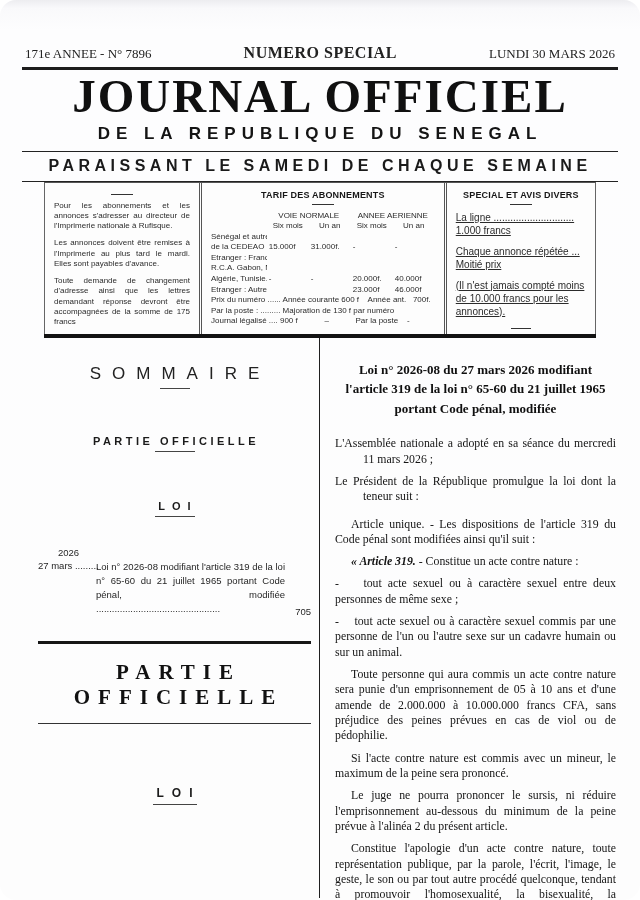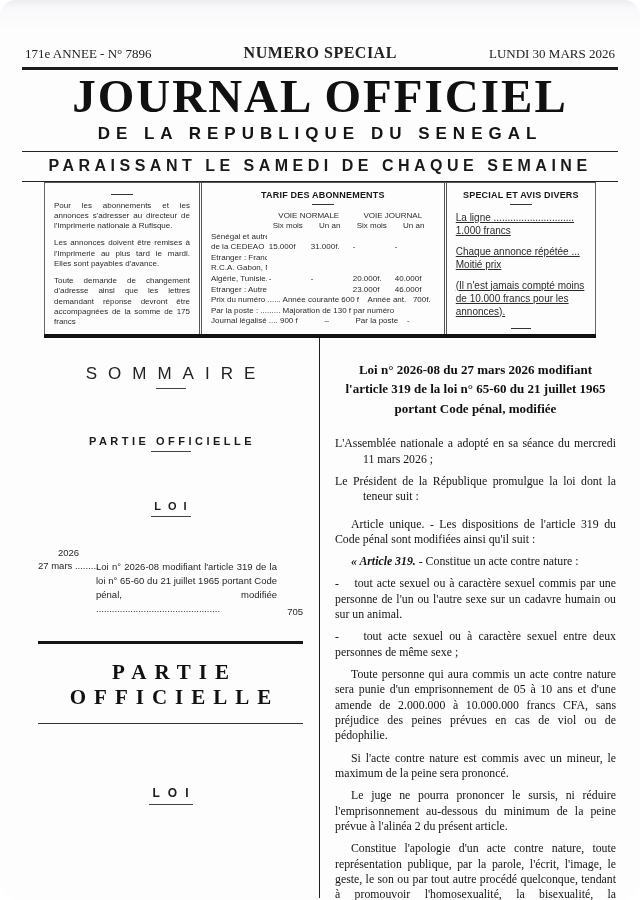--- a/index.html
+++ b/index.html
@@ -72,21 +72,21 @@
   .mid-dash { width:20px; border-top:1.5px solid #333; margin:10px auto 9px auto; }
   .compte { font-weight:bold; font-size:7.5px; letter-spacing:-.2px; color:#181818; }
   .thick-double {
     margin:0 44px; height:2.5px;
     border-top:2.5px solid #121212; border-bottom:2.5px solid #121212;
   }
   
   .columns { display:flex; height:560px; }
   .col-left {
     width:320px; flex:none; border-right:1.5px solid #1f1f1f;
-    padding:0 16px 0 38px;
+    padding:0 8px 0 38px;
   }
   .col-right {
     flex:1; padding:0 24px 0 15px;
     font-family:"Liberation Serif","DejaVu Serif",serif;
   }
   .sommaire-title {
     margin-top:26px; text-align:center; font-size:17px;
     letter-spacing:11px; color:#222; padding-left:11px;
   }
   .u { border-top:1.5px solid #444; margin:4px auto 0 auto; }
@@ -162,21 +162,21 @@
       <p>Toute demande de changement d'adresse ainsi que les lettres demandant réponse devront être accompagnées de la somme de 175 francs</p>
     </div>
 
     <div class="box box-tarifs">
       <div class="box-title">TARIF DES ABONNEMENTS</div>
       <div class="title-dash"></div>
       <div class="tarif">
         <div class="t-row">
           <span class="t-spacer"></span>
           <span class="t-group">VOIE NORMALE</span>
-          <span class="t-group">VOIE JOURNAL</span>
+          <span class="t-group">ANNEE AERIENNE</span>
         </div>
         <div class="t-row">
           <span class="t-spacer"></span>
           <span class="t-sub">Six mois</span>
           <span class="t-sub">Un an</span>
           <span class="t-sub">Six mois</span>
           <span class="t-sub">Un an</span>
         </div>
         <div class="t-row">
           <span class="t-label">Sénégal et autres Etats</span>
@@ -269,22 +269,22 @@
       <div class="u u44"></div>
     </div>
 
     <div class="col-right">
       <div class="law-title">Loi n° 2026-08 du 27 mars 2026 modifiant l'article 319 de la loi n° 65-60 du 21 juillet 1965 portant Code pénal, modifiée</div>
       <div class="law-body">
         <p class="p-hang"><span>L'Assemblée nationale a adopté en sa séance du mercredi 11 mars 2026 ;</span></p>
         <p class="p-hang"><span>Le Président de la République promulgue la loi dont la teneur suit :</span></p>
         <p class="p-ind p-gap"><span>Article unique. - Les dispositions de l'article 319 du Code pénal sont modifiées ainsi qu'il suit :</span></p>
         <p class="p-ind"><span class="lead">« Article 319.</span><span> - Constitue un acte contre nature :</span></p>
+        <p><span>-&nbsp;&nbsp;&nbsp; tout acte sexuel ou à caractère sexuel entre deux personnes de même sexe ;</span></p>
         <p><span>-&nbsp;&nbsp;&nbsp; tout acte sexuel ou à caractère sexuel commis par une personne de l'un ou l'autre sexe sur un cadavre humain ou sur un animal.</span></p>
-        <p><span>-&nbsp;&nbsp;&nbsp; tout acte sexuel ou à caractère sexuel entre deux personnes de même sexe ;</span></p>
         <p class="p-ind"><span>Toute personne qui aura commis un acte contre nature sera punie d'un emprisonnement de 05 à 10 ans et d'une amende de 2.000.000 à 10.000.000 francs CFA, sans préjudice des peines prévues en cas de viol ou de pédophilie.</span></p>
         <p class="p-ind"><span>Si l'acte contre nature est commis avec un mineur, le maximum de la peine sera prononcé.</span></p>
         <p class="p-ind"><span>Le juge ne pourra prononcer le sursis, ni réduire l'emprisonnement au-dessous du minimum de la peine prévue à l'alinéa 2 du présent article.</span></p>
         <p class="p-ind"><span>Constitue l'apologie d'un acte contre nature, toute représentation publique, par la parole, l'écrit, l'image, le geste, le son ou par tout autre procédé quelconque, tendant à promouvoir l'homosexualité, la bisexualité, la transsexualité, la zoophilie, la nécrophilie ou toute autre pratique assimilée.</span></p>
       </div>
     </div>
   </main>
 </div>
 
 </body></html>

